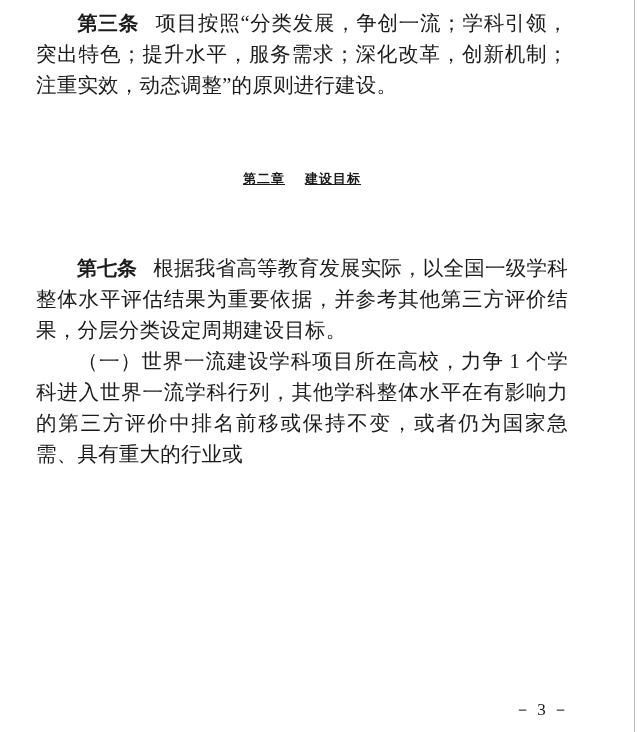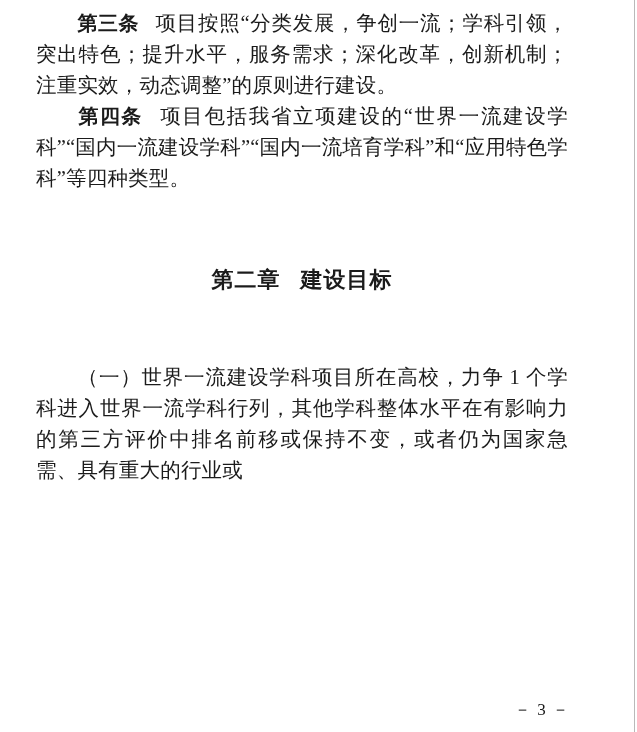--- a/index.html
+++ b/index.html
@@ -53,24 +53,25 @@
     font-size: 20px;
   }
   .para .gap {
     display: inline-block;
     width: 16px;
   }
   .chapter-heading {
     text-align: center;
     font-family: "DejaVu Sans", "Liberation Sans", sans-serif;
     font-weight: bold;
-    font-size: 22px;
+    font-size: 13px;
     line-height: 31px;
     letter-spacing: 1px;
-    margin: 8px;
+    margin: 0;
+    text-decoration: underline;
   }
   .chapter-heading .hgap {
     display: inline-block;
     width: 20px;
   }
   .spacer-before-heading { height: 62px; }
   .spacer-after-heading { height: 59px; }
   .page-number {
     position: absolute;
     left: 0;
@@ -87,30 +88,30 @@
 <body>
 
 <div class="page">
 
   <div class="scan-edge-right"></div>
 
   <div class="body-area">
 
     <p class="para"><span class="indent"></span><span class="marker">第三条</span><span class="gap"></span><span>项目按照“分类发展，争创一流；学科引领，突出特色；提升水平，服务需求；深化改革，创新机制；注重实效，动态调整”的原则进行建设。</span></p>
 
-    <p class="para"><span class="indent"></span><span class="marker">第四条</span><span class="gap"></span><span>项目包括我省立项建设的“世界一流建设学科”“国内一流建设学科”“国内一流培育学科”和“应用特色学科”等四种类型。</span></p>
 
 
     <div class="spacer-before-heading"></div>
 
     <h2 class="chapter-heading"><span>第二章</span><span class="hgap"></span><span>建设目标</span></h2>
 
     <div class="spacer-after-heading"></div>
 
 
+    <p class="para"><span class="indent"></span><span class="marker">第七条</span><span class="gap"></span><span>根据我省高等教育发展实际，以全国一级学科整体水平评估结果为重要依据，并参考其他第三方评价结果，分层分类设定周期建设目标。</span></p>
 
     <p class="para"><span class="indent"></span><span>（一）世界一流建设学科项目所在高校，力争 1 个学科进入世界一流学科行列，其他学科整体水平在有影响力的第三方评价中排名前移或保持不变，或者仍为国家急需、具有重大的行业或</span></p>
 
   </div>
 
   <div class="page-number">－ 3 －</div>
 
 </div>
 
 </body></html>

